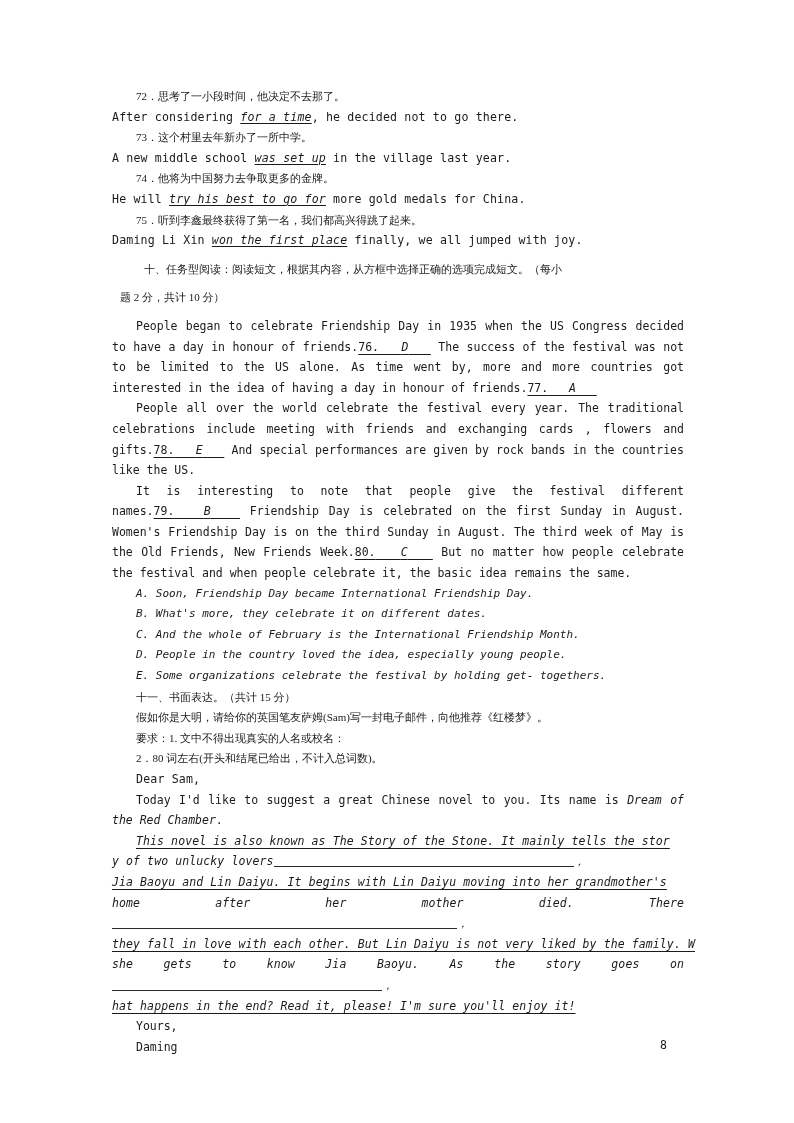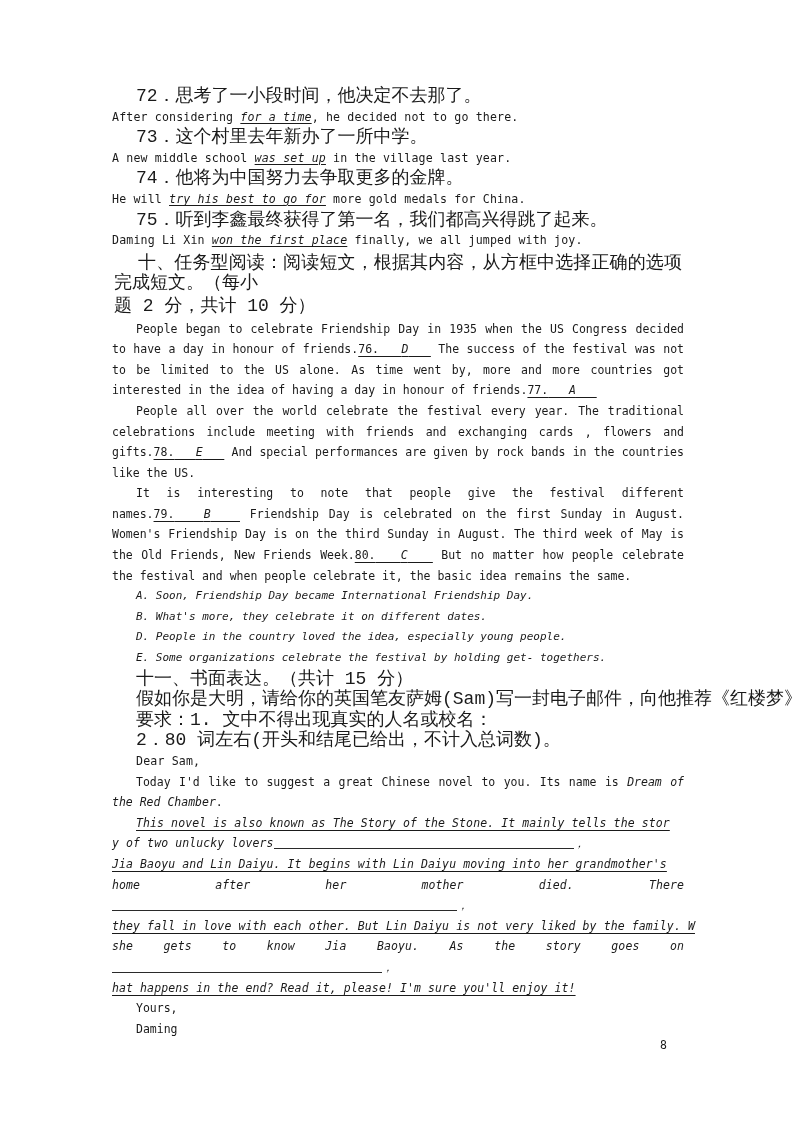--- a/index.html
+++ b/index.html
@@ -29,30 +29,30 @@
     top: 86px;
     width: 572px;
   }
   
   .ln {
     font-size: 12.4px;
     line-height: 20.6px;
     text-align: justify;
     text-justify: inter-word;
     white-space: normal;
-    margin: 2px;
+    margin: 8px;
   }
   .mono {
     font-family: "DejaVu Sans Mono", "Liberation Mono", monospace;
     font-size: 11.6px;
     letter-spacing: 0.15px;
   }
   .cn {
-    font-family: Liberation Mono, monospace;
-    font-size: 18px;
+    font-family: Liberation Serif, serif;
+    font-size: 11px;
   }
   .indent { text-indent: 24px; }
   .ital {
     font-style: italic;
     text-align: center;
   }
   u.ans, .u {
     text-decoration: underline;
     text-underline-offset: 2px;
   }
@@ -158,20 +158,21 @@
       <div class="ln cn">题 2 分，共计 10 分）</div>
 
       <div class="para first"><span>People began to celebrate Friendship Day in 1935 when the US Congress decided to have a day in honour of friends.</span><span class="blank"><span>76.</span>&nbsp;&nbsp;&nbsp;<span class="letter">D</span>&nbsp;&nbsp;&nbsp;</span> <span>The success of the festival was not to be limited to the US alone. As time went by, more and more countries got interested in the idea of having a day in honour of friends.</span><span class="blank"><span>77.</span>&nbsp;&nbsp;&nbsp;<span class="letter">A</span>&nbsp;&nbsp;&nbsp;</span></div>
 
       <div class="para first"><span>People all over the world celebrate the festival every year. The traditional celebrations include meeting with friends and exchanging cards  , flowers and gifts.</span><span class="blank"><span>78.</span>&nbsp;&nbsp;&nbsp;<span class="letter">E</span>&nbsp;&nbsp;&nbsp;</span> <span>And special performances are given by rock bands in the countries like the US.</span></div>
 
       <div class="para first"><span>It is interesting to note that people give the festival different names.</span><span class="blank"><span>79.</span>&nbsp;&nbsp;&nbsp;<span class="letter">B</span>&nbsp;&nbsp;&nbsp;</span> <span>Friendship Day is celebrated on the first Sunday in August. Women's Friendship Day is on the third Sunday in August. The third week of May is the Old Friends, New Friends Week.</span><span class="blank"><span>80.</span>&nbsp;&nbsp;&nbsp;<span class="letter">C</span>&nbsp;&nbsp;&nbsp;</span> <span>But no matter how people celebrate the festival and when people celebrate it, the basic idea remains the same.</span></div>
 
       <div class="opt">A. Soon, Friendship Day became International Friendship Day.</div>
       <div class="opt">B. What's more, they celebrate it on different dates.</div>
+      <div class="opt">C. And the whole of February is the International Friendship Month.</div>
       <div class="opt">D. People in the country loved the idea, especially young people.</div>
       <div class="opt">E. Some organizations celebrate the festival by holding get- togethers.</div>
     </div>
 
     <div>
       <div class="row cn indent">十一、书面表达。（共计 15 分）</div>
       <div class="row cn indent">假如你是大明，请给你的英国笔友萨姆(Sam)写一封电子邮件，向他推荐《红楼梦》。</div>
       <div class="row cn indent">要求：1. 文中不得出现真实的人名或校名：</div>
       <div class="row cn indent">2．80 词左右(开头和结尾已给出，不计入总词数)。</div>
 

